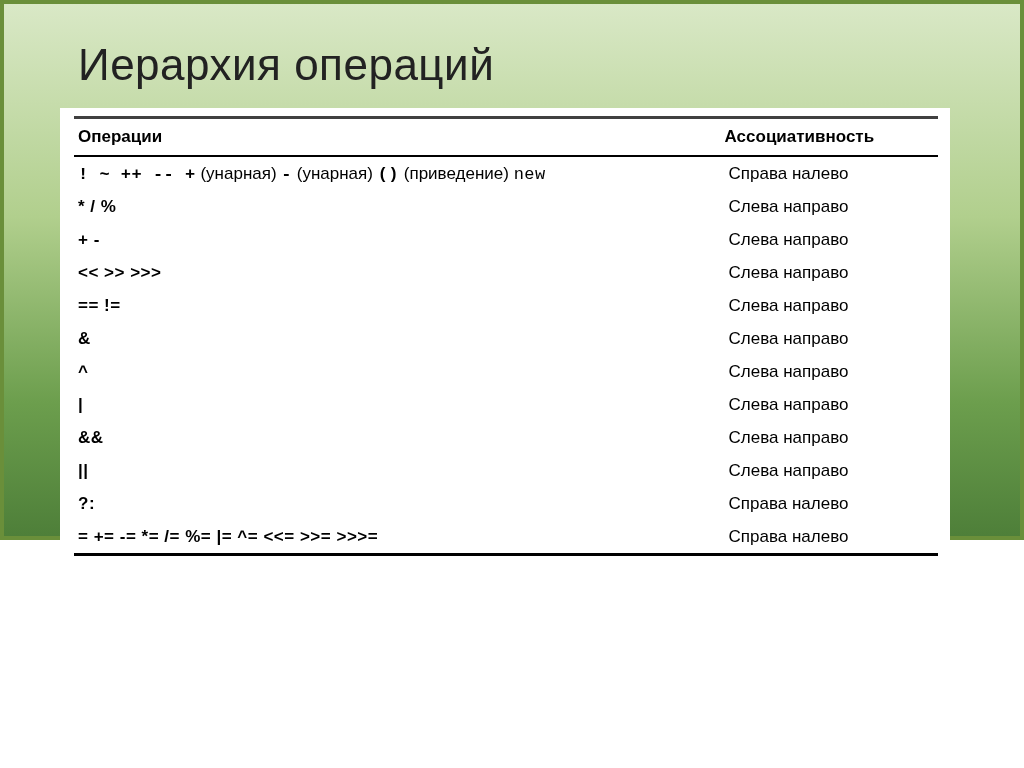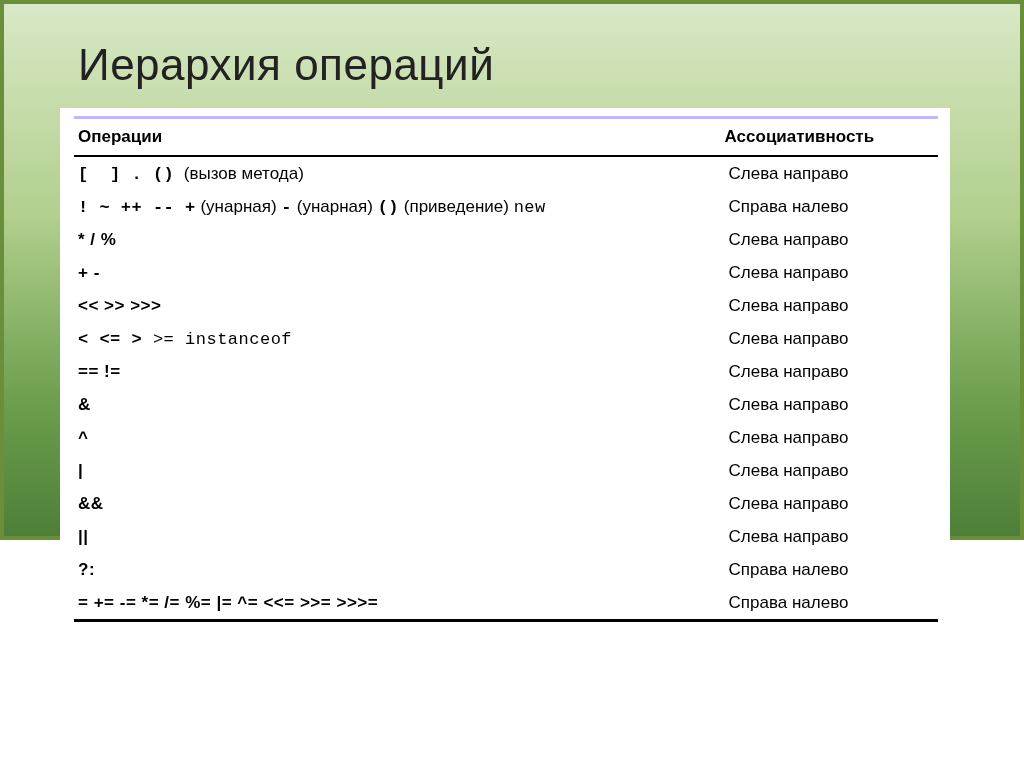--- a/index.html
+++ b/index.html
@@ -35,21 +35,21 @@
     padding: 8px 12px 12px 14px;
     box-sizing: border-box;
     color: #000;
   }
   .tbl {
     width: 100%;
     border-collapse: collapse;
     font-size: 17px;
   }
   .tbl thead td {
-    border-top: 3px solid #c4b5fd;
+    border-top: 3px solid #404040;
     border-bottom: 2px solid #000;
     font-weight: 700;
     padding: 8px 4px 8px 4px;
   }
   .tbl tbody td {
     padding: 6.5px 4px;
     vertical-align: middle;
     font-family: Arial, sans-serif;
   }
   .tbl tbody tr.last td {
@@ -87,47 +87,34 @@
         </colgroup>
         <thead>
           <tr>
             <td>Операции</td>
             <td class="hdr-right">Ассоциативность</td>
           </tr>
         </thead>
         <tbody>
           <tr>
             <td>
-              <span class="ops">[&nbsp;&nbsp;]&nbsp;.&nbsp;()</span>
-              <span class="note">&nbsp;(вызов метода)</span>
-            </td>
-            <td>Слева направо</td>
-          </tr>
-          <tr>
-            <td>
               <span class="ops">!&nbsp;~&nbsp;++&nbsp;--&nbsp;+</span><span class="note"> (унарная) </span><span class="ops">-</span><span class="note"> (унарная) </span><span class="ops">()</span><span class="note"> (приведение) </span><span class="ops thin">new</span>
             </td>
             <td>Справа налево</td>
           </tr>
           <tr>
             <td class="ops">* / %</td>
             <td>Слева направо</td>
           </tr>
           <tr>
             <td class="ops">+ -</td>
             <td>Слева направо</td>
           </tr>
           <tr>
             <td class="ops">&lt;&lt; &gt;&gt; &gt;&gt;&gt;</td>
-            <td>Слева направо</td>
-          </tr>
-          <tr>
-            <td>
-              <span class="ops">&lt;&nbsp;&lt;=&nbsp;&gt;</span><span class="ops thin">&nbsp;&gt;=&nbsp;instanceof</span>
-            </td>
             <td>Слева направо</td>
           </tr>
           <tr>
             <td class="ops">== !=</td>
             <td>Слева направо</td>
           </tr>
           <tr>
             <td class="ops">&amp;</td>
             <td>Слева направо</td>
           </tr>

